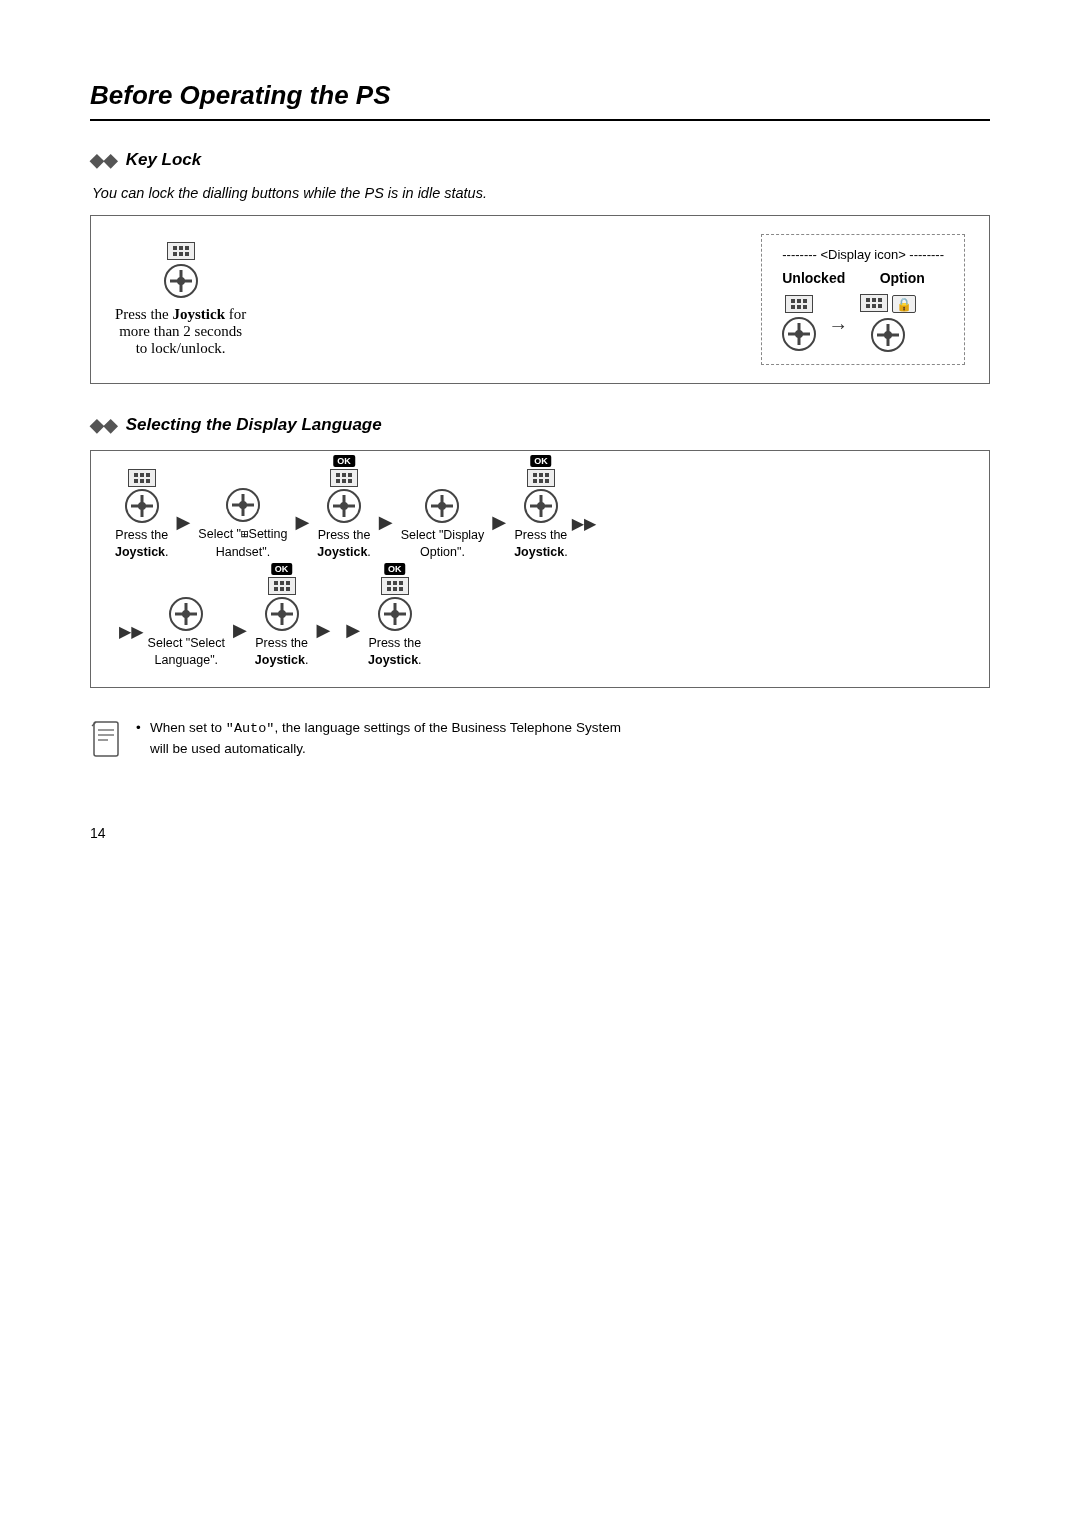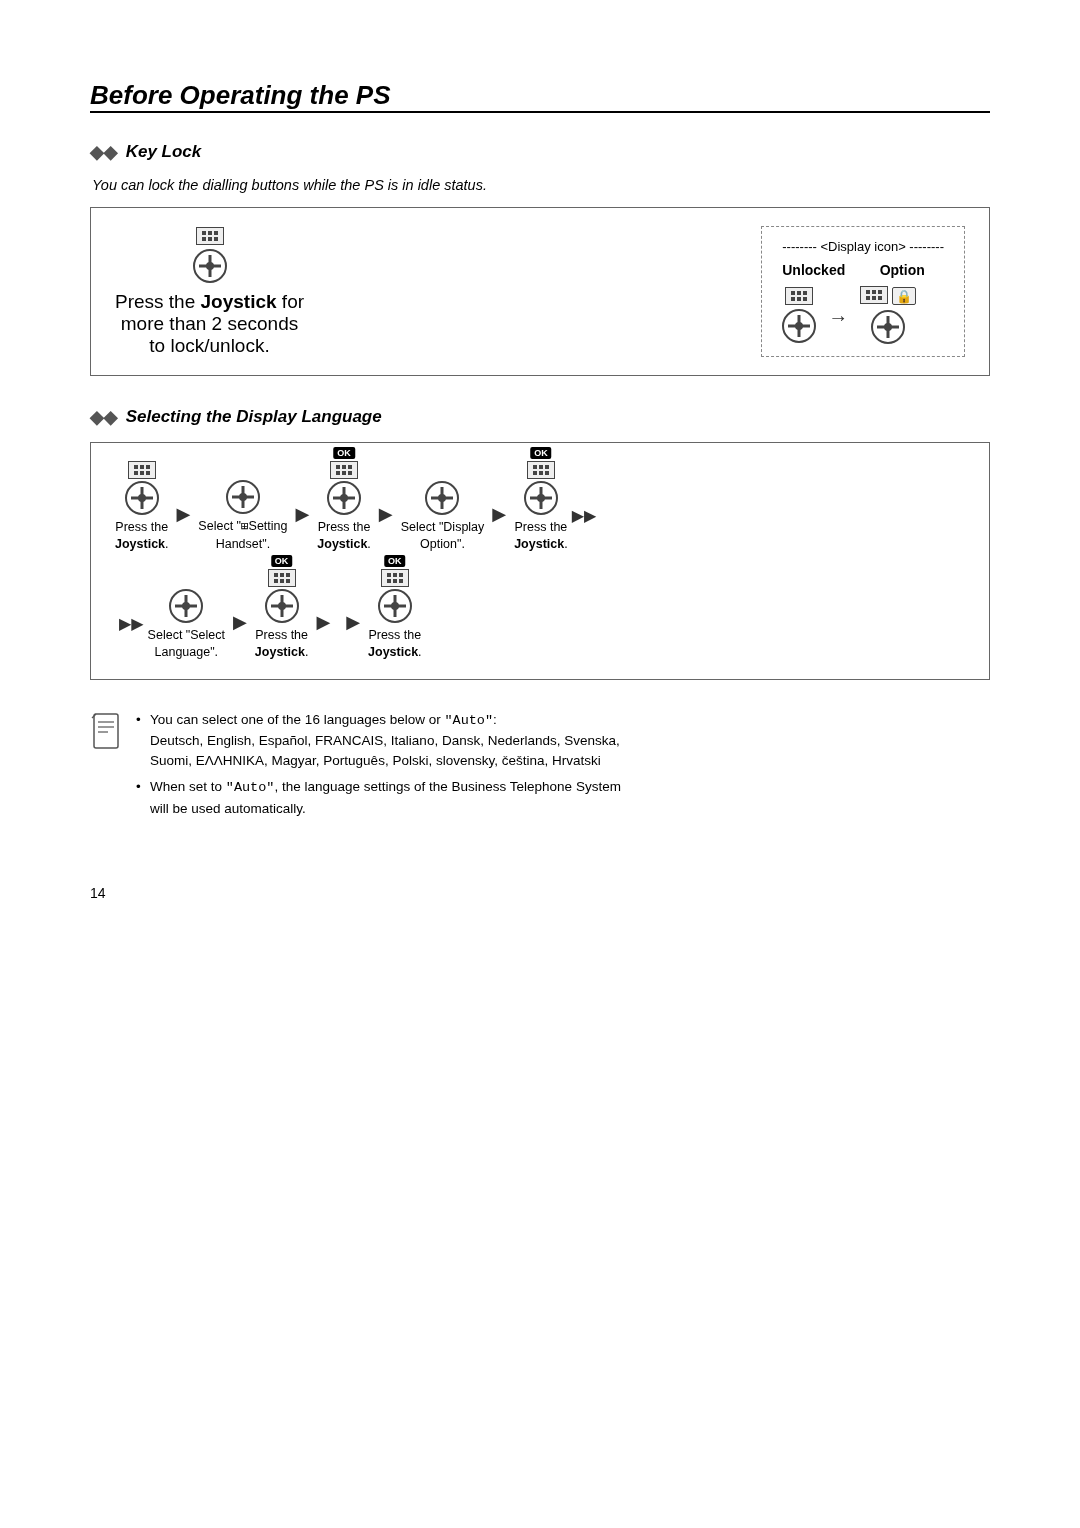--- a/index.html
+++ b/index.html
@@ -11,21 +11,21 @@
       font-size: 15px;
       color: #000;
       padding: 80px 90px 80px 90px;
     }
 
     .page-title {
       font-size: 26px;
       font-weight: bold;
       font-style: italic;
       border-bottom: 2px solid #000;
-      padding-bottom: 0;
+      padding-bottom: 8px;
       margin-bottom: 28px;
     }
 
     .section-heading {
       display: flex;
       align-items: center;
       font-size: 17px;
       font-weight: bold;
       font-style: italic;
       margin-bottom: 14px;
@@ -110,23 +110,24 @@
       align-items: center;
       gap: 2px;
     }
 
     .arrow-right {
       font-size: 20px;
       color: #333;
     }
 
     .press-text {
-      font-size: 19px;
+      font-size: 15px;
       margin-top: 8px;
       text-align: center;
+      font-family: Liberation Serif, serif;
     }
 
     .lang-step {
       display: flex;
       flex-direction: column;
       align-items: center;
       gap: 4px;
       flex-shrink: 0;
     }
 
@@ -579,22 +580,19 @@
     <svg width="32" height="38" viewBox="0 0 32 38" fill="none" xmlns="http://www.w3.org/2000/svg">
       <rect x="4" y="2" width="24" height="34" rx="2" stroke="#555" stroke-width="1.5" fill="white"></rect>
       <line x1="8" y1="10" x2="24" y2="10" stroke="#555" stroke-width="1.2"></line>
       <line x1="8" y1="15" x2="24" y2="15" stroke="#555" stroke-width="1.2"></line>
       <line x1="8" y1="20" x2="18" y2="20" stroke="#555" stroke-width="1.2"></line>
       <path d="M2 6 L6 2" stroke="#555" stroke-width="1.2"></path>
     </svg>
   </div>
   <div class="note-content">
     <ul>
-      <li>You can select one of the 16 languages below or <span class="mono">"Auto"</span>:<br>
-      Deutsch, English, Español, FRANCAIS, Italiano, Dansk, Nederlands, Svenska,<br>
-      Suomi, ΕΛΛΗΝΙΚΑ, Magyar, Português, Polski, slovensky, čeština, Hrvatski</li>
       <li>When set to <span class="mono">"Auto"</span>, the language settings of the Business Telephone System<br>
       will be used automatically.</li>
     </ul>
   </div>
 </div>
 
 <div class="page-number">14</div>
 
 </body></html>

